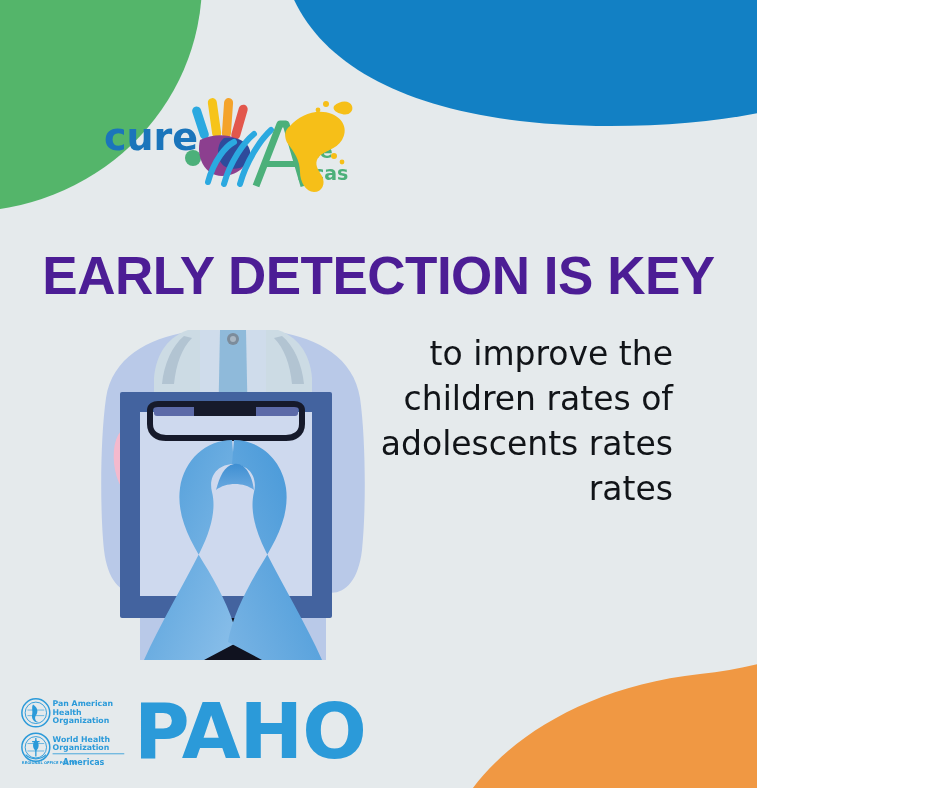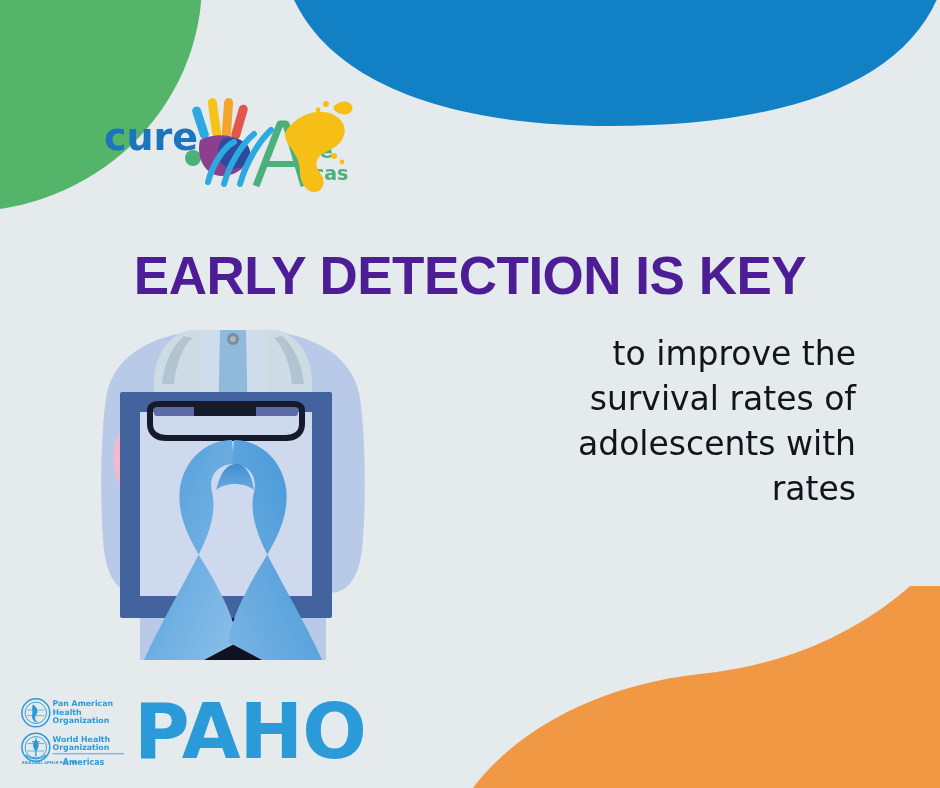--- a/index.html
+++ b/index.html
@@ -1,21 +1,21 @@
 <!DOCTYPE html>
 <html><head>
 <meta charset="utf-8">
 <title>Early Detection Is Key</title>
 <style>
   html,body{margin:0;padding:0;background:#ffffff;}
   body{font-family:"Liberation Sans", sans-serif;}
 
   .poster{
     position:relative;
-    width:940px;
+    width:757px;
     height:788px;
     overflow:hidden;
     background:#e5eaec;
     text-decoration:underline;
   }
 
   
   .blob{position:absolute;pointer-events:none;}
 
   .blob-green{
@@ -143,22 +143,22 @@
       <circle cx="214" cy="14" r="2.4"></circle>
       <circle cx="230" cy="60" r="3"></circle>
       <circle cx="238" cy="66" r="2.4"></circle>
     </g>
   </svg>
 
   <div class="headline">EARLY DETECTION IS KEY</div>
 
   <div class="body-copy">
     <div>to improve the</div>
-    <div>survival rates of</div>
-    <div>adolescents with</div>
+    <div>children rates of</div>
+    <div>adolescents rates</div>
     <div>rates</div>
   </div>
 
   <svg class="illustration" viewBox="0 0 290 348">
     <defs>
       <linearGradient id="ribbonA" x1="0" y1="0" x2="1" y2="1">
         <stop offset="0%" stop-color="#4a9ad8"></stop>
         <stop offset="100%" stop-color="#8cc0ea"></stop>
       </linearGradient>
       <linearGradient id="ribbonB" x1="1" y1="0" x2="0" y2="1">

